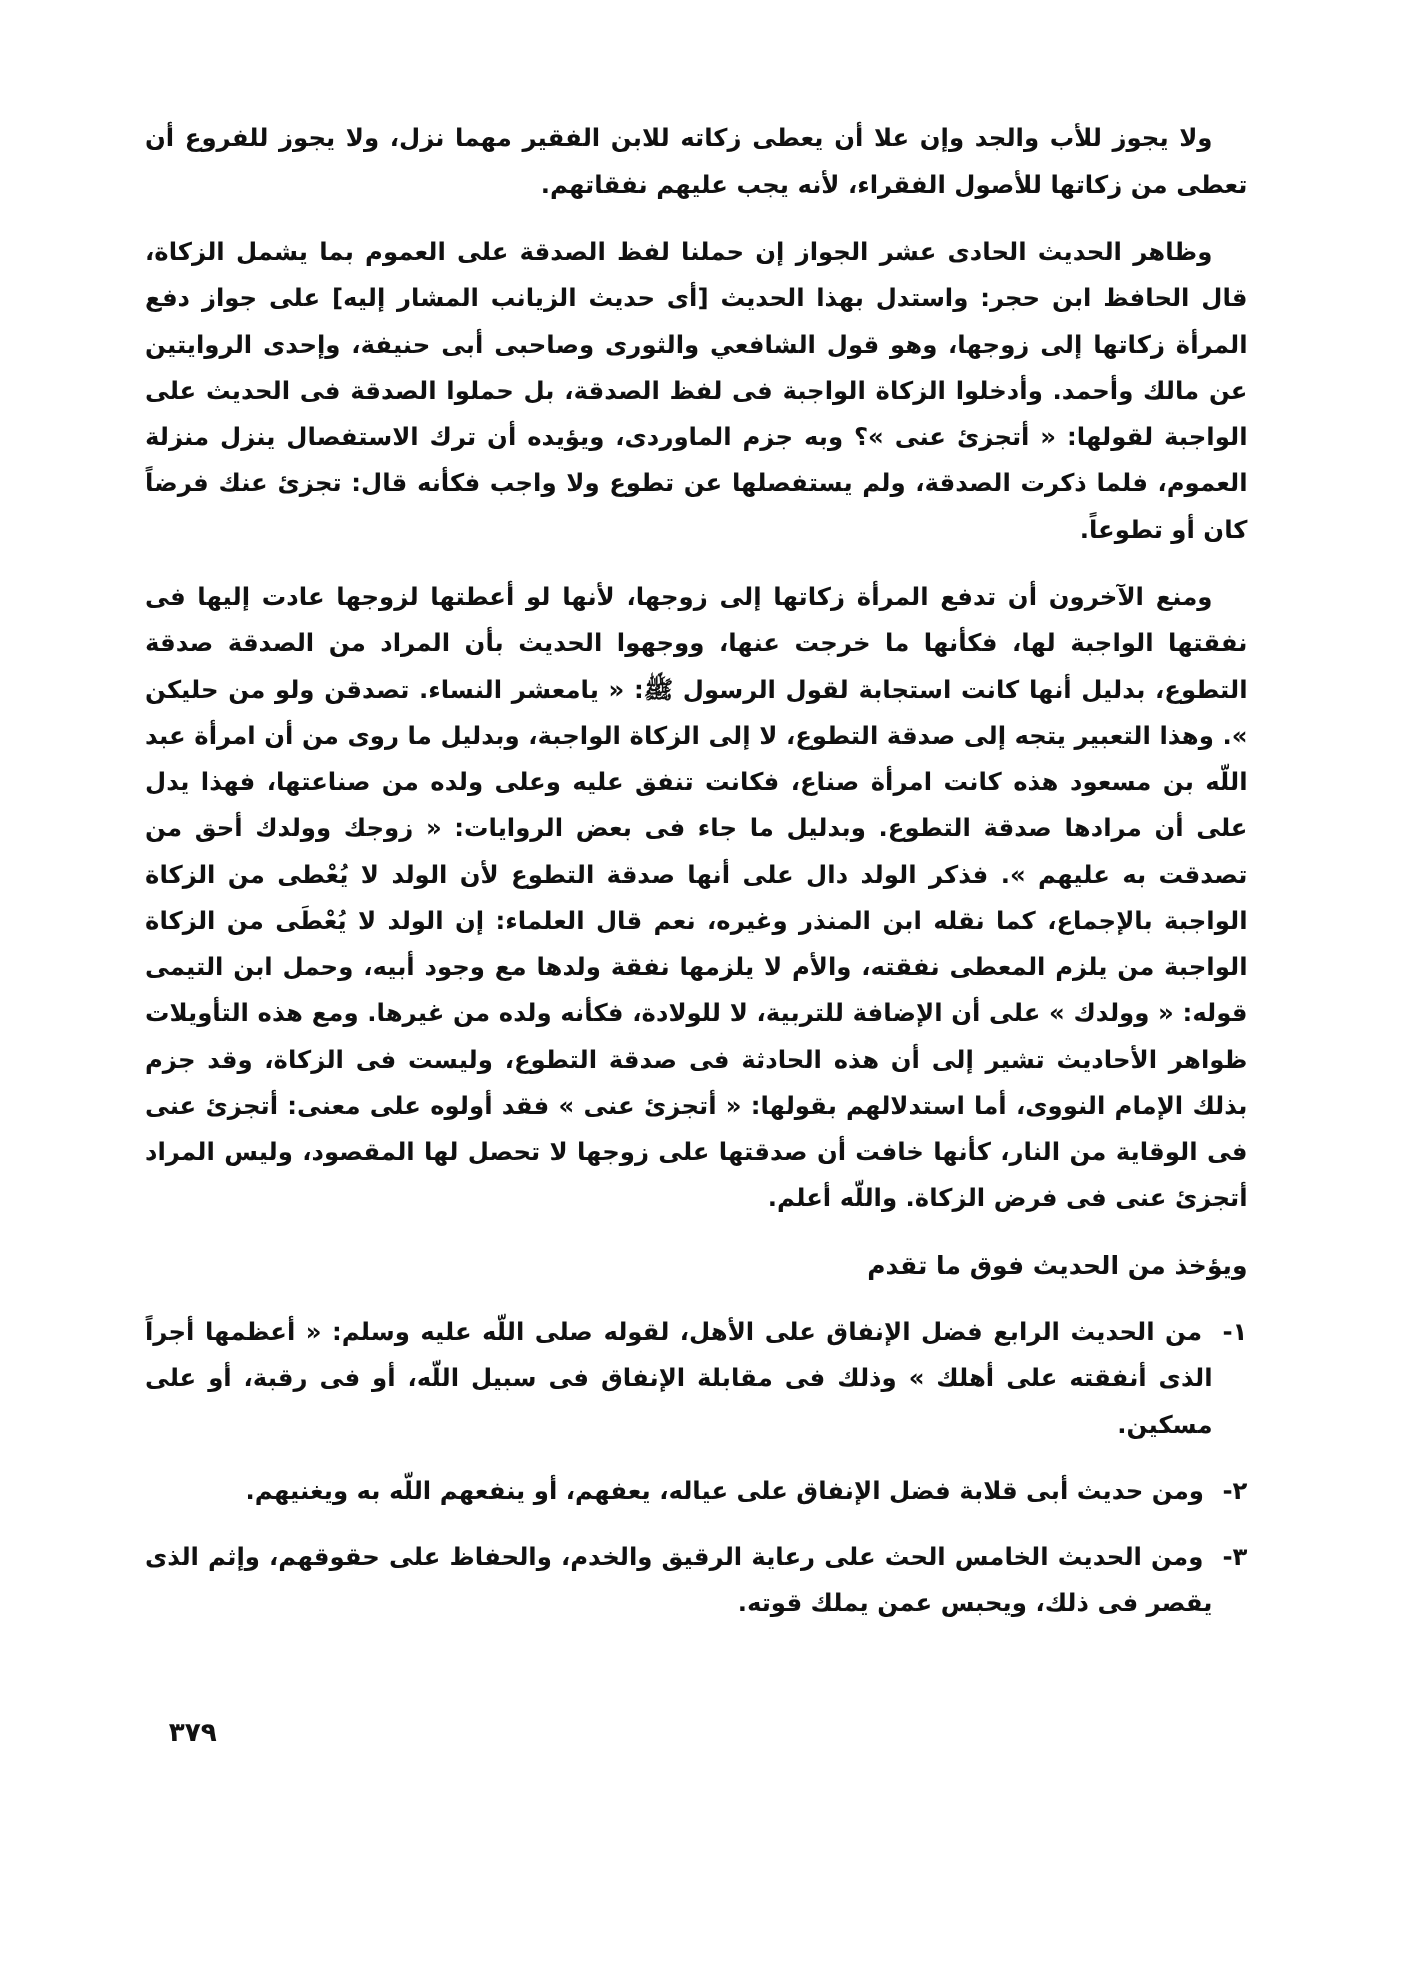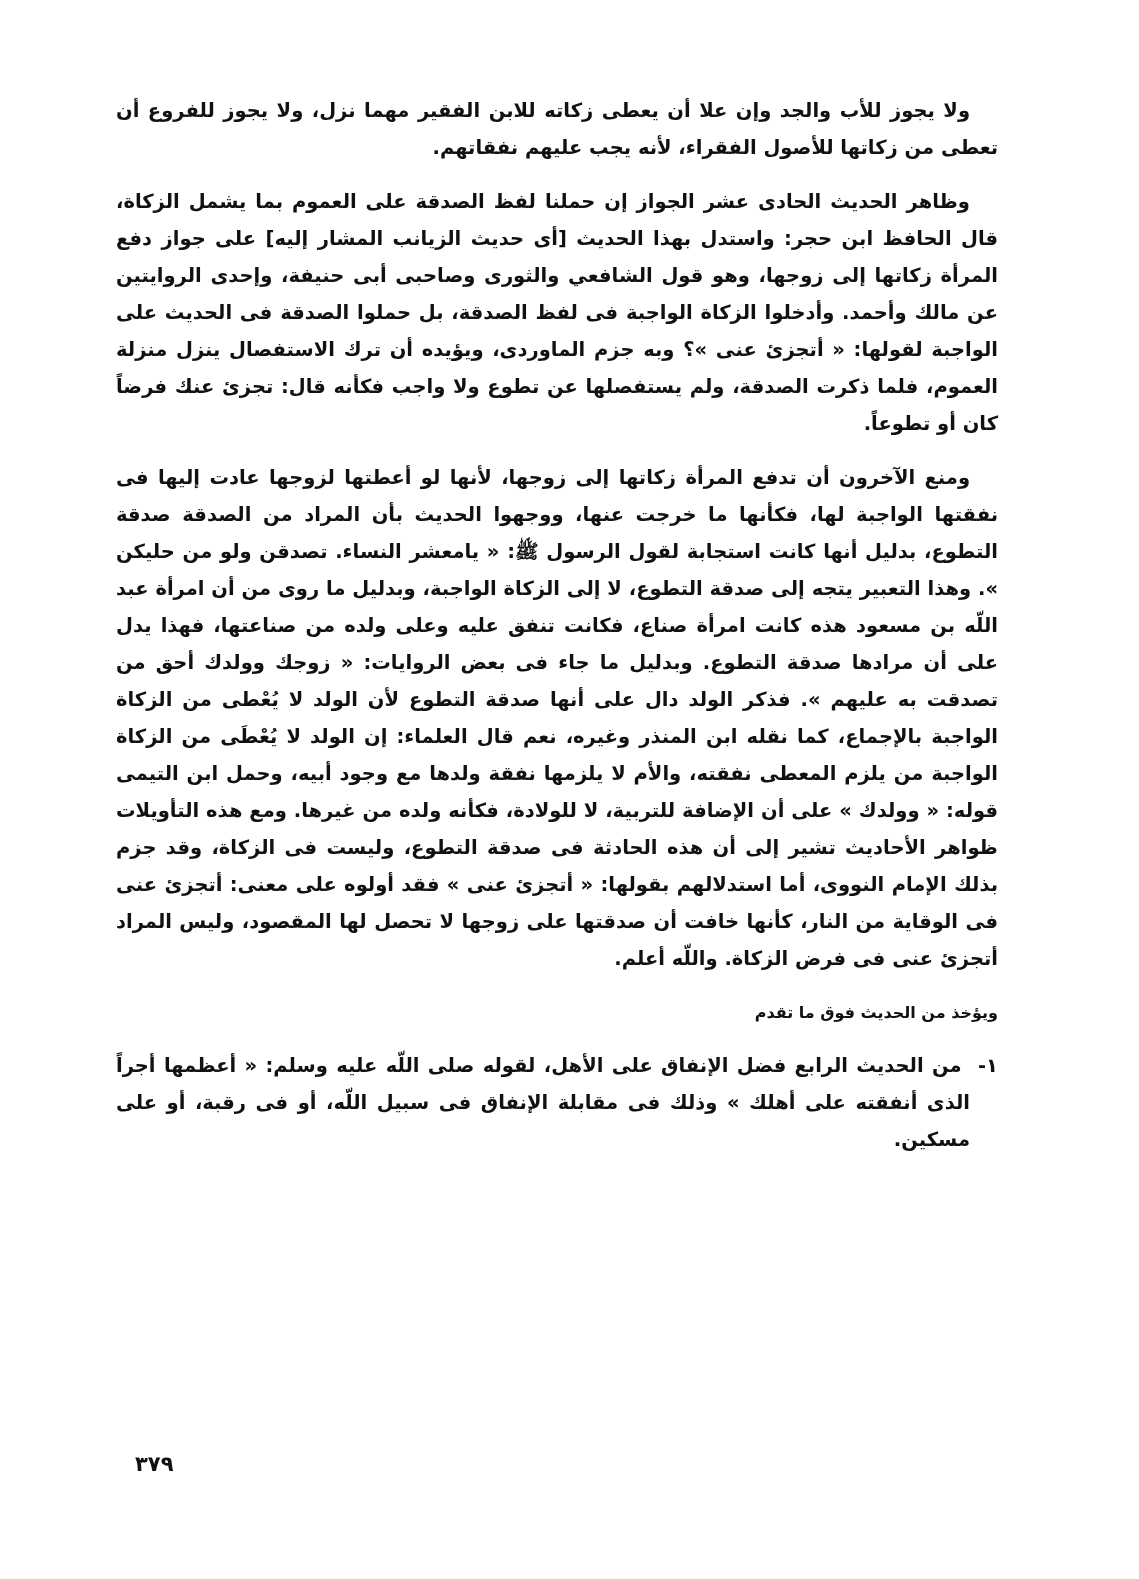--- a/index.html
+++ b/index.html
@@ -7,37 +7,45 @@
       width: 1139px; height: 1579px; position: relative; overflow: hidden;
       font-family: "DejaVu Sans", sans-serif; color: #111111;
     }
     .page {
       position: absolute; left: 116px; top: 92px; width: 882px;
       direction: rtl; text-align: justify;
       font-size: 19.5px; line-height: 37px; font-weight: bold;
     }
     .para { margin: 0 0 17px 0; text-indent: 28px; text-align-last: right; }
     .para.first { margin-bottom: 17px; }
-    .heading { margin: 10px 0 16px 0; font-size: 16px; font-weight: bold; text-align: right; }
+    .heading { margin: 10px 0 16px 0; font-size: 20px; font-weight: bold; text-align: right; }
     .item { margin: 0 0 16px 0; padding-right: 28px; text-indent: -28px; text-align-last: right; }
     .item .num { display: inline-block; width: 28px; text-indent: 0; }
     .page-number {
-      position: absolute; left: 135px; top: 1452px;
+      position: absolute; left: 135px; top: 1374px;
       font-size: 21px; font-weight: bold; direction: rtl; color: #111111;
     }
   </style>
 </head>
 <body>
 
 <div class="page">
   <p class="para first">ولا يجوز للأب والجد وإن علا أن يعطى زكاته للابن الفقير مهما نزل، ولا يجوز للفروع أن تعطى من زكاتها للأصول الفقراء، لأنه يجب عليهم نفقاتهم.</p>
   <p class="para">وظاهر الحديث الحادى عشر الجواز إن حملنا لفظ الصدقة على العموم بما يشمل الزكاة، قال الحافظ ابن حجر: واستدل بهذا الحديث [أى حديث الزيانب المشار إليه] على جواز دفع المرأة زكاتها إلى زوجها، وهو قول الشافعي والثورى وصاحبى أبى حنيفة، وإحدى الروايتين عن مالك وأحمد. وأدخلوا الزكاة الواجبة فى لفظ الصدقة، بل حملوا الصدقة فى الحديث على الواجبة لقولها: « أتجزئ عنى »؟ وبه جزم الماوردى، ويؤيده أن ترك الاستفصال ينزل منزلة العموم، فلما ذكرت الصدقة، ولم يستفصلها عن تطوع ولا واجب فكأنه قال: تجزئ عنك فرضاً كان أو تطوعاً.</p>
   <p class="para">ومنع الآخرون أن تدفع المرأة زكاتها إلى زوجها، لأنها لو أعطتها لزوجها عادت إليها فى نفقتها الواجبة لها، فكأنها ما خرجت عنها، ووجهوا الحديث بأن المراد من الصدقة صدقة التطوع، بدليل أنها كانت استجابة لقول الرسول ﷺ: « يامعشر النساء. تصدقن ولو من حليكن ». وهذا التعبير يتجه إلى صدقة التطوع، لا إلى الزكاة الواجبة، وبدليل ما روى من أن امرأة عبد اللّه بن مسعود هذه كانت امرأة صناع، فكانت تنفق عليه وعلى ولده من صناعتها، فهذا يدل على أن مرادها صدقة التطوع. وبدليل ما جاء فى بعض الروايات: « زوجك وولدك أحق من تصدقت به عليهم ». فذكر الولد دال على أنها صدقة التطوع لأن الولد لا يُعْطى من الزكاة الواجبة بالإجماع، كما نقله ابن المنذر وغيره، نعم قال العلماء: إن الولد لا يُعْطَى من الزكاة الواجبة من يلزم المعطى نفقته، والأم لا يلزمها نفقة ولدها مع وجود أبيه، وحمل ابن التيمى قوله: « وولدك » على أن الإضافة للتربية، لا للولادة، فكأنه ولده من غيرها. ومع هذه التأويلات ظواهر الأحاديث تشير إلى أن هذه الحادثة فى صدقة التطوع، وليست فى الزكاة، وقد جزم بذلك الإمام النووى، أما استدلالهم بقولها: « أتجزئ عنى » فقد أولوه على معنى: أتجزئ عنى فى الوقاية من النار، كأنها خافت أن صدقتها على زوجها لا تحصل لها المقصود، وليس المراد أتجزئ عنى فى فرض الزكاة. واللّه أعلم.</p>
 
   <h3 class="heading">ويؤخذ من الحديث فوق ما تقدم</h3>
 
   <p class="item">
     <span class="num">١-</span>
     <span>من الحديث الرابع فضل الإنفاق على الأهل، لقوله صلى اللّه عليه وسلم: « أعظمها أجراً الذى أنفقته على أهلك » وذلك فى مقابلة الإنفاق فى سبيل اللّه، أو فى رقبة، أو على مسكين.</span>
   </p>
+  <p class="item">
+    <span class="num">٢-</span>
+    <span>ومن حديث أبى قلابة فضل الإنفاق على عياله، يعفهم، أو ينفعهم اللّه به ويغنيهم.</span>
+  </p>
+  <p class="item">
+    <span class="num">٣-</span>
+    <span>ومن الحديث الخامس الحث على رعاية الرقيق والخدم، والحفاظ على حقوقهم، وإثم الذى يقصر فى ذلك، ويحبس عمن يملك قوته.</span>
+  </p>
 </div>
 
 <div class="page-number">٣٧٩</div>
 
 </body></html>

